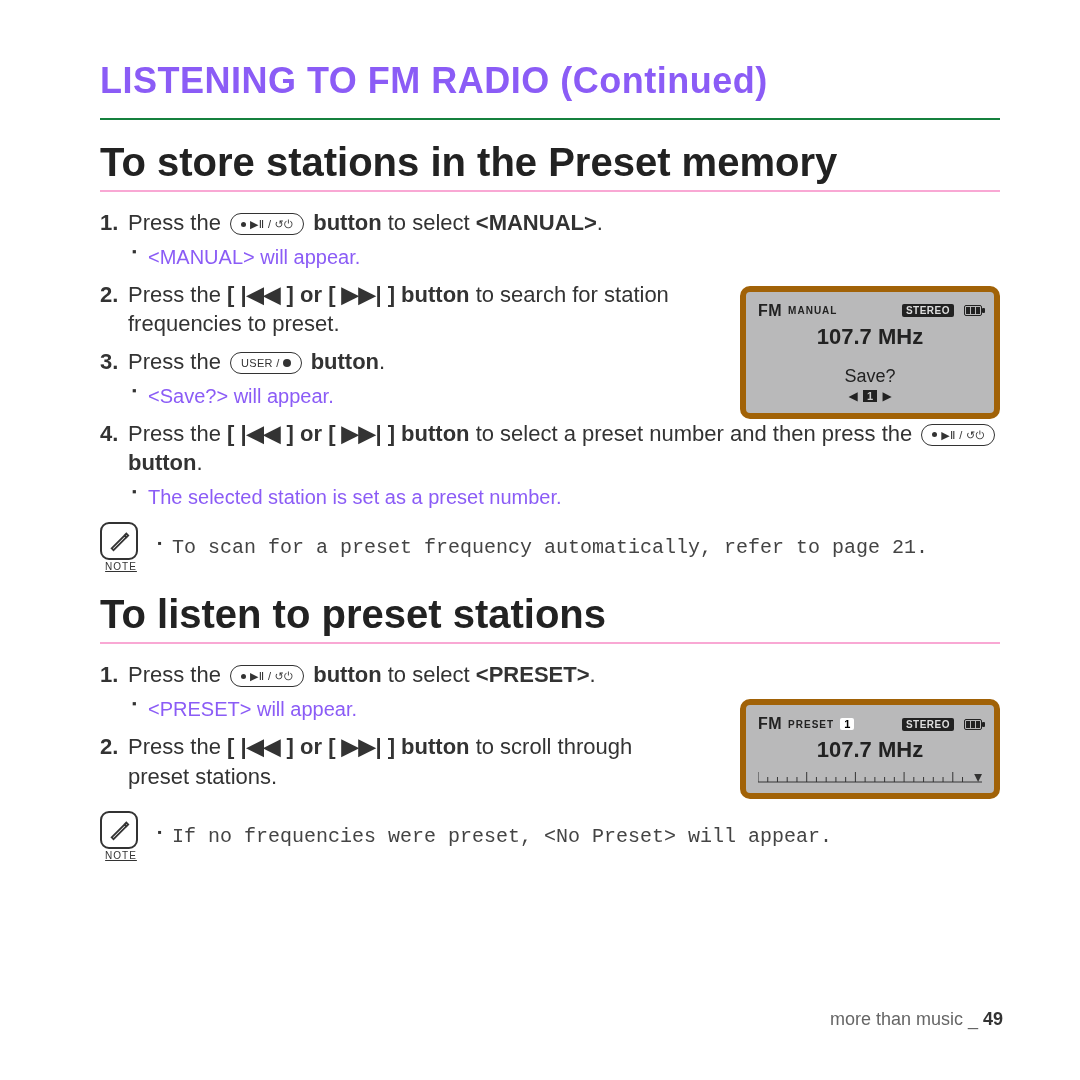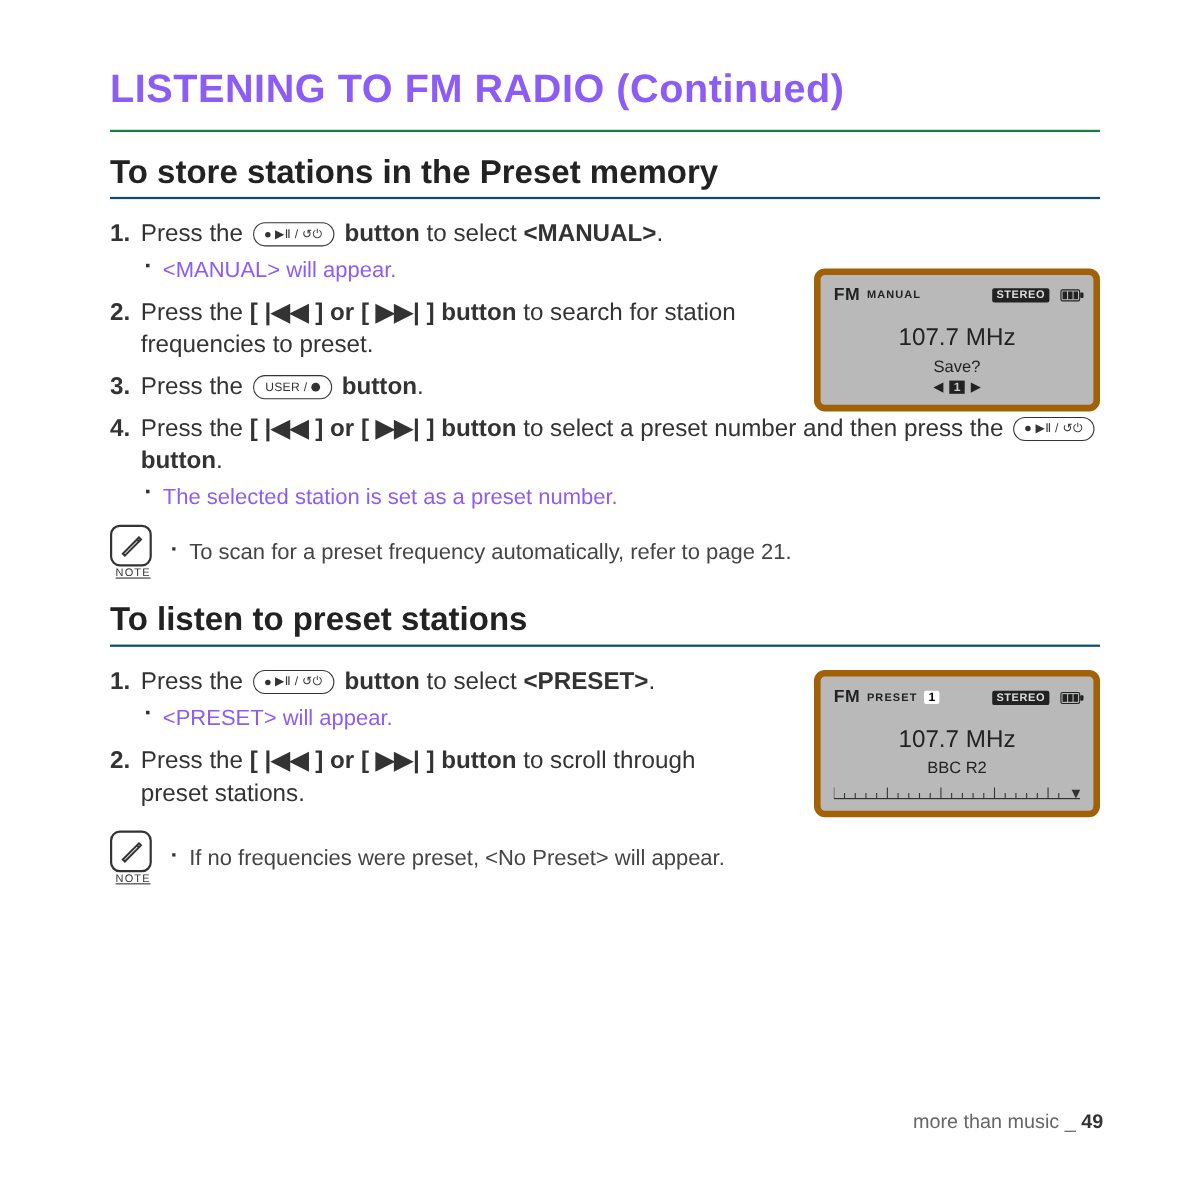--- a/index.html
+++ b/index.html
@@ -1,52 +1,52 @@
 <!DOCTYPE html>
 <html><head>
 <meta charset="utf-8">
 <style>
   * { box-sizing:border-box; margin:0; padding:0; }
   body { width:1080px; height:1080px; background:#fff; font-family:Arial,Helvetica,sans-serif; color:#3a3a3a; position:relative; }
   .page { padding:60px 80px 0 100px; }
   h1 { font-size:36px; font-weight:700; color:#8b5cf6; border-bottom:2px solid #15803d; padding-bottom:16px; margin-bottom:14px; letter-spacing:.5px; }
-  h2 { font-size:30px; font-weight:700; color:#222; border-bottom:2px solid #0c4a6e; padding-bottom:5px; margin-bottom:16px; margin-top:20px; }
+  h2 { font-size:40px; font-weight:700; color:#222; border-bottom:2px solid #f9a8d4; padding-bottom:5px; margin-bottom:16px; margin-top:20px; }
   ol { list-style:none; counter-reset:step; margin-left:0; }
   ol > li { counter-increment:step; position:relative; font-size:22px; line-height:1.35; margin-bottom:8px; padding-left:28px; color:#333; }
   ol > li::before { content:counter(step) "."; position:absolute; left:0; font-weight:700; }
   ol > li .b { font-weight:700; }
   ul.sub { list-style:none; margin:6px 0 10px 4px; }
   ul.sub li { font-size:20px; color:#8b5cf6; position:relative; padding-left:16px; line-height:1.3; }
   ul.sub li::before { content:"▪"; position:absolute; left:0; top:0; font-size:13px; color:#333; }
   .flex-top { display:flex; gap:24px; align-items:flex-end; }
   .flex-top .col { flex:1; }
   .lcd { flex:0 0 260px; background:#b9b9ba; border:6px solid #a16207; border-radius:10px; padding:10px 12px 10px 12px; color:#222; margin-left:18px; }
   .lcd-top { display:flex; align-items:center; gap:6px; }
   .lcd-fm { font-weight:700; font-size:16px; letter-spacing:.5px; }
   .lcd-mode { font-size:10px; font-weight:700; letter-spacing:1px; }
   .stereo { background:#222; color:#ddd; font-size:10px; font-weight:700; padding:1px 4px; border-radius:2px; letter-spacing:.5px; margin-left:auto; }
   .batt { width:18px; height:11px; border:1.5px solid #222; border-radius:2px; position:relative; margin-left:4px; }
   .batt::after { content:""; position:absolute; right:-4px; top:2px; width:3px; height:5px; background:#222; border-radius:1px; }
   .batt .lvl { display:flex; gap:1px; padding:1px; height:100%; }
   .batt .lvl span { flex:1; background:#222; }
-  .lcd-freq { text-align:center; font-size:22px; font-weight:400; margin-top:16px; }
-  .lcd-sub { text-align:center; font-size:15px; margin-top:5px; }
+  .lcd-freq { text-align:center; font-size:22px; font-weight:700; margin-top:4px; }
+  .lcd-sub { text-align:center; font-size:18px; margin-top:16px; }
   .lcd-sel { text-align:center; margin-top:2px; font-size:12px; color:#222; }
   .lcd-sel .box { display:inline-block; background:#222; color:#ccc; padding:0 4px; font-weight:700; font-size:11px; margin:0 2px; }
   .presetbadge { display:inline-block; background:#fff; color:#000; padding:0 4px; font-weight:700; font-size:11px; border-radius:2px; }
   .ruler { margin-top:6px; height:14px; position:relative; }
   .ruler svg { width:100%; height:14px; display:block; }
   .btn-cap { display:inline-flex; vertical-align:middle; align-items:center; justify-content:center; border:1.5px solid #333; border-radius:14px; height:22px; padding:0 10px; font-size:11px; font-weight:400; letter-spacing:.3px; color:#333; background:#fff; margin:0 3px; }
   .btn-cap .dot { width:5px; height:5px; border-radius:50%; background:#333; margin-right:4px; }
   .btn-cap .recdot { width:8px; height:8px; border-radius:50%; background:#333; margin-left:3px; display:inline-block; }
   .note-row { display:flex; align-items:center; gap:14px; margin:12px 0 20px 0; }
   .note-icon { flex:0 0 42px; }
   .note-icon .sq { width:38px; height:38px; border:2.5px solid #333; border-radius:9px; display:flex; align-items:center; justify-content:center; }
   .note-icon .lbl { font-size:10px; text-align:center; letter-spacing:1px; color:#333; margin-top:1px;text-decoration:underline; }
-  .note-txt { font-size:20px; color:#444; position:relative; padding-left:16px; }
+  .note-txt { font-size:20px; color:#444; position:relative; padding-left:16px;font-family:Liberation Mono, monospace; }
   .note-txt::before { content:"▪"; position:absolute; left:0; top:1px; font-size:12px; color:#333; }
   .footer { position:absolute; bottom:50px; right:77px; font-size:18px; color:#666; }
   .footer .pg { font-weight:700; color:#333; }
 </style>
 </head>
 <body>
 
 <div class="page">
   <h1>LISTENING TO FM RADIO (Continued)</h1>
 
@@ -63,20 +63,23 @@
               <li>&lt;MANUAL&gt; will appear.</li>
             </ul>
         </li>
         <li>
           <span>Press the </span><span class="b">[ |◀◀ ] or [ ▶▶| ] button</span><span> to search for station frequencies to preset.</span>
         </li>
         <li>
           <span>Press the </span>
           <span class="btn-cap">USER / <span class="recdot"></span></span>
           <span class="b"> button</span><span>.</span>
+          <ul class="sub">
+              <li>&lt;Save?&gt; will appear.</li>
+            </ul>
         </li>
       </ol>
     </div>
     <div class="lcd">
       <div class="lcd-top">
         <span class="lcd-fm">FM</span>
         <span class="lcd-mode">MANUAL</span>
         <span class="stereo">STEREO</span>
         <span class="batt">
             <span class="lvl">
@@ -141,21 +144,20 @@
         <span class="stereo">STEREO</span>
         <span class="batt">
             <span class="lvl">
               <span></span>
               <span></span>
               <span></span>
             </span>
           </span>
       </div>
       <div class="lcd-freq">107.7 MHz</div>
-      <div class="lcd-sub">BBC R2</div>
       <div class="ruler">
         <svg viewBox="0 0 230 14" preserveAspectRatio="none">
           <g stroke="#333" stroke-width="1">
             <line x1="0" y1="13" x2="230" y2="13"></line>
             <line x1="0" y1="3" x2="0" y2="13"></line>
               <line x1="10" y1="8" x2="10" y2="13"></line>
               <line x1="20" y1="8" x2="20" y2="13"></line>
               <line x1="30" y1="8" x2="30" y2="13"></line>
               <line x1="40" y1="8" x2="40" y2="13"></line>
             <line x1="50" y1="3" x2="50" y2="13"></line>

